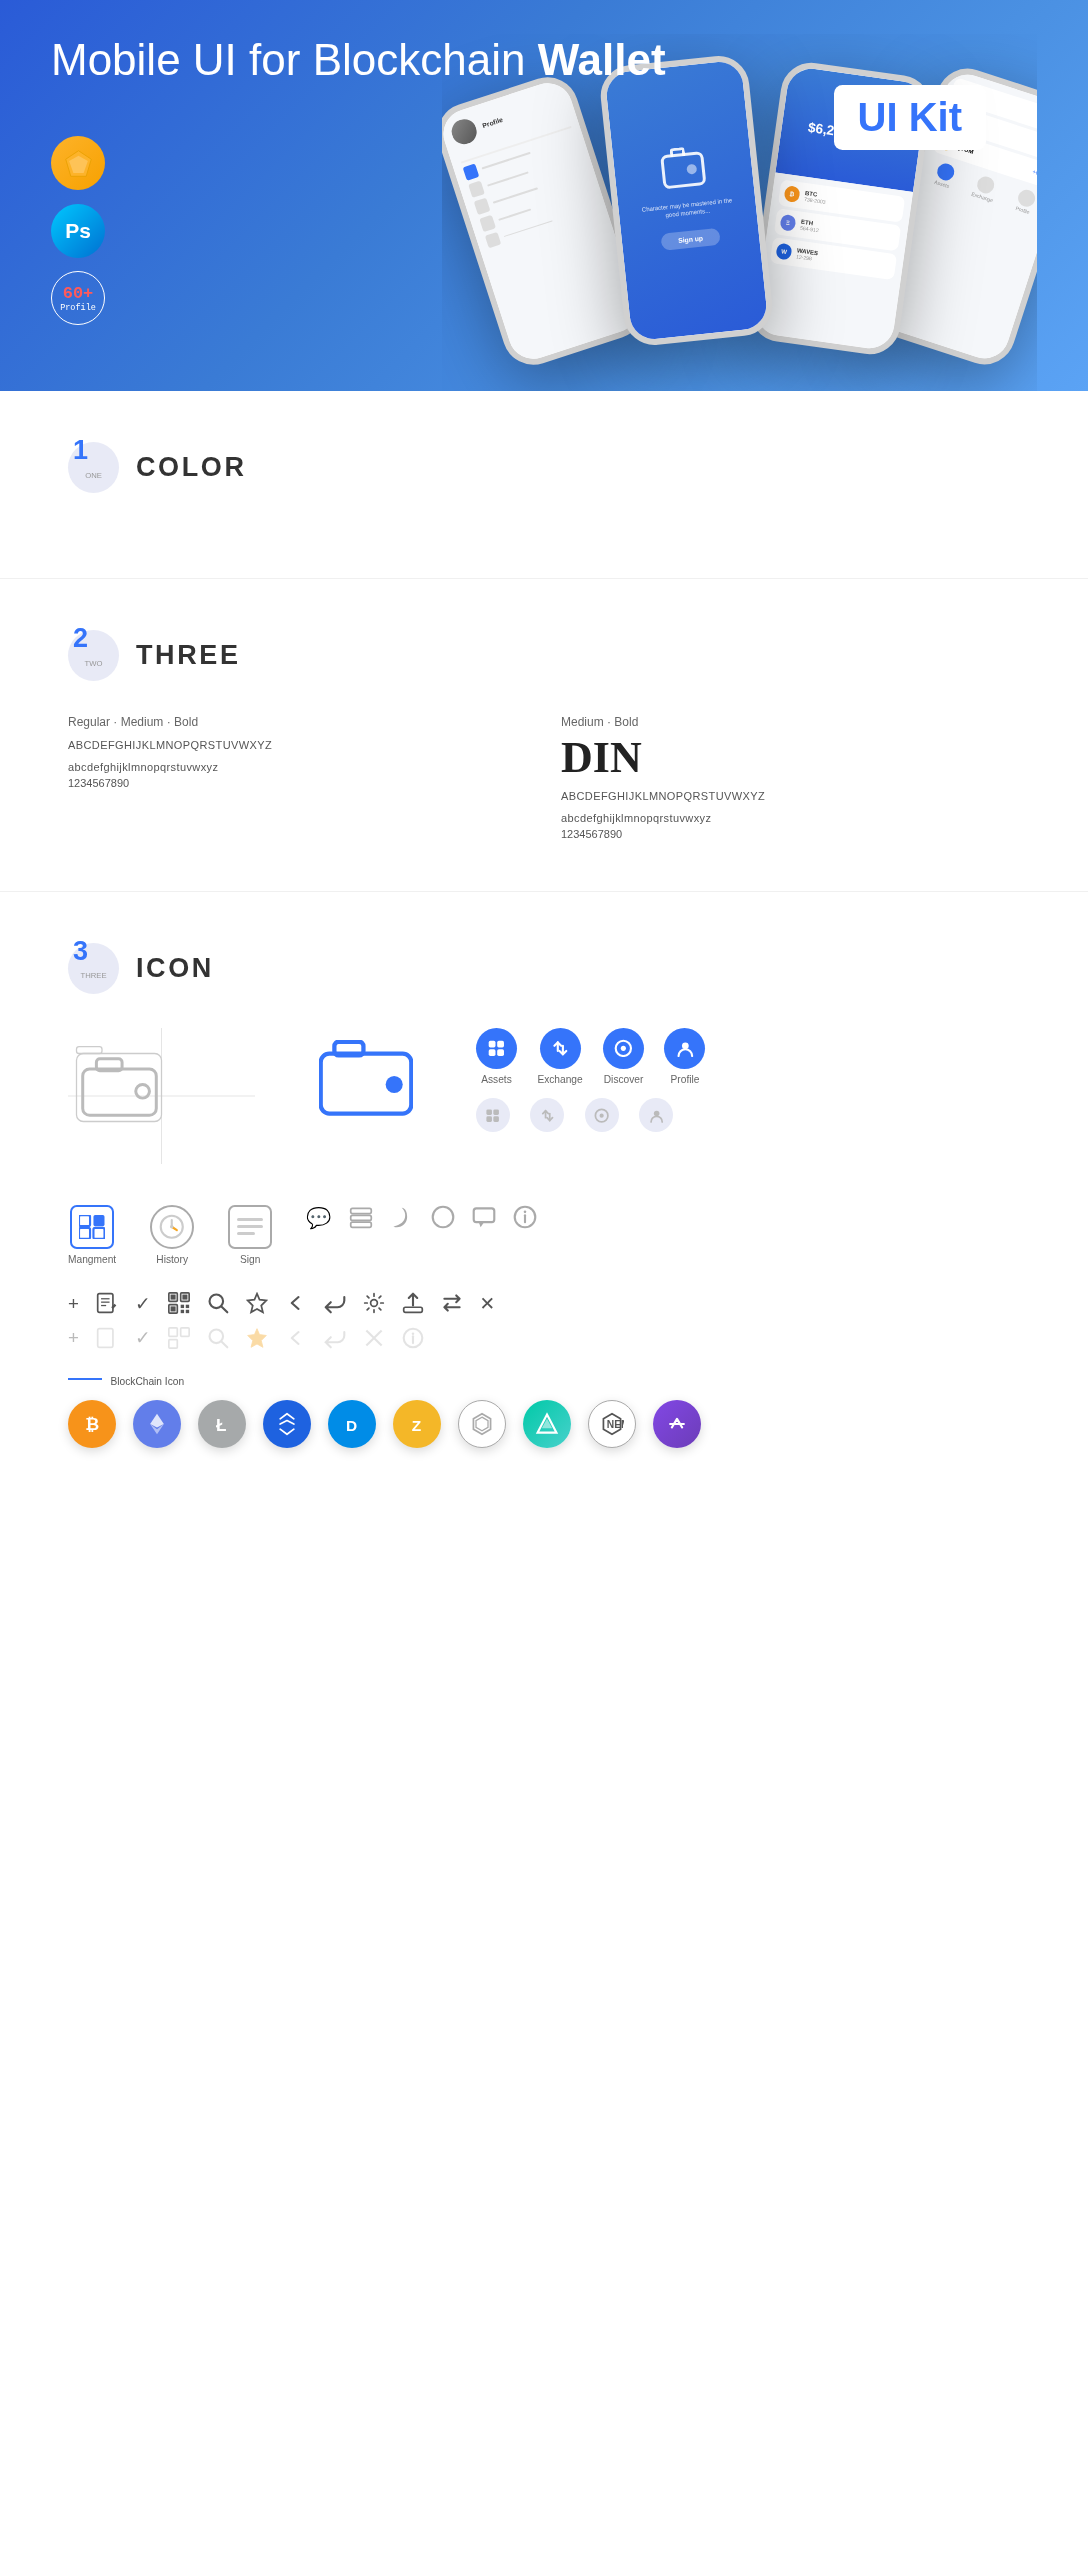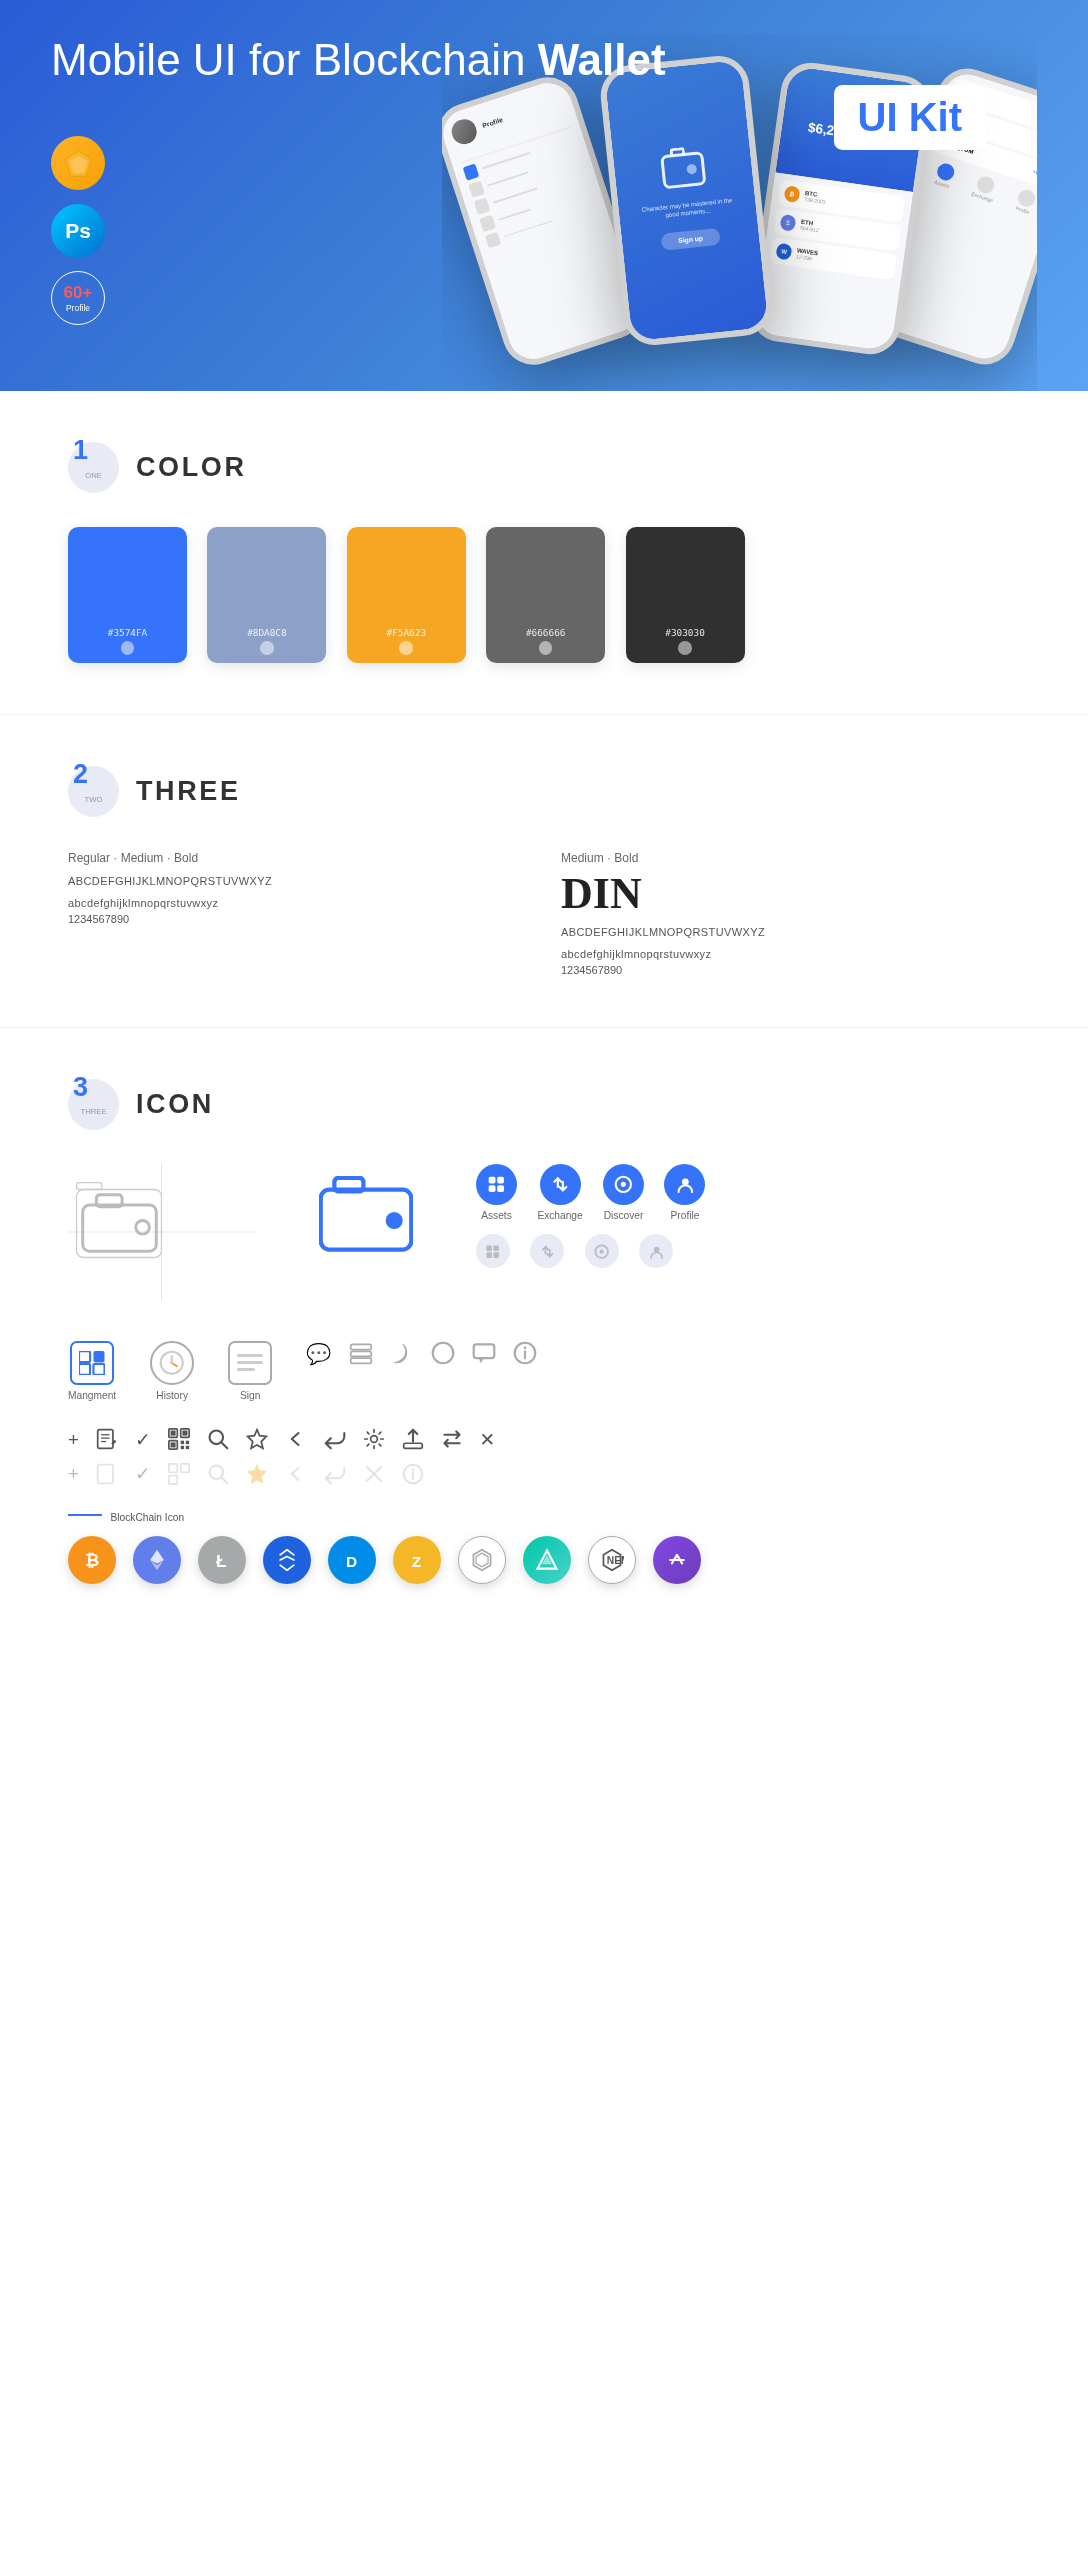--- a/index.html
+++ b/index.html
@@ -54,21 +54,21 @@
       display: flex;
       align-items: center;
       justify-content: center;
       font-weight: 700;
       font-size: 12px;
       color: #fff;
     }
     .badge-sketch { background: linear-gradient(135deg, #FDB32A, #F7A100); }
     .badge-ps { background: linear-gradient(135deg, #00C8FF, #0070D1); }
     .badge-screens { background: transparent; border: 1.7px solid #fff; color: #fff; flex-direction: column; font-size: 17px; }
-    .badge-screens span { font-size: 9.4px; font-weight: 400; }
+    .badge-screens span { font-size: 9.4px; font-weight: 400; font-family: Liberation Mono, monospace; }
 
     
     .section { padding: 51px 68px; }
     .section-number {
       display: flex;
       align-items: center;
       gap: 17px;
       margin-bottom: 34px;
     }
     .num-circle {
@@ -421,42 +421,20 @@
   </div>
 </div>
 
 <div class="section" style="background:#fff;">
   <div class="section-number">
     <div class="num-circle">
       <span class="num-big">1</span>
       <span class="num-word">ONE</span>
     </div>
     <h2 class="section-title">COLOR</h2>
-  </div>
-  <div class="color-swatches">
-    <div class="swatch" style="background:#3574FA;">
-      <div class="swatch-code">#3574FA</div>
-      <div class="swatch-dot"></div>
-    </div>
-    <div class="swatch" style="background:#8DA0C8;">
-      <div class="swatch-code">#8DA0C8</div>
-      <div class="swatch-dot"></div>
-    </div>
-    <div class="swatch" style="background:#F5A623;">
-      <div class="swatch-code">#F5A623</div>
-      <div class="swatch-dot"></div>
-    </div>
-    <div class="swatch" style="background:#666666;">
-      <div class="swatch-code">#666666</div>
-      <div class="swatch-dot"></div>
-    </div>
-    <div class="swatch" style="background:#303030;">
-      <div class="swatch-code">#303030</div>
-      <div class="swatch-dot"></div>
-    </div>
   </div>
 </div>
 
 <div class="section" style="background:#fff; border-top:0.9px solid #f0f0f0;">
   <div class="section-number">
     <div class="num-circle">
       <span class="num-big">2</span>
       <span class="num-word">TWO</span>
     </div>
     <h2 class="section-title">THREE</h2>

